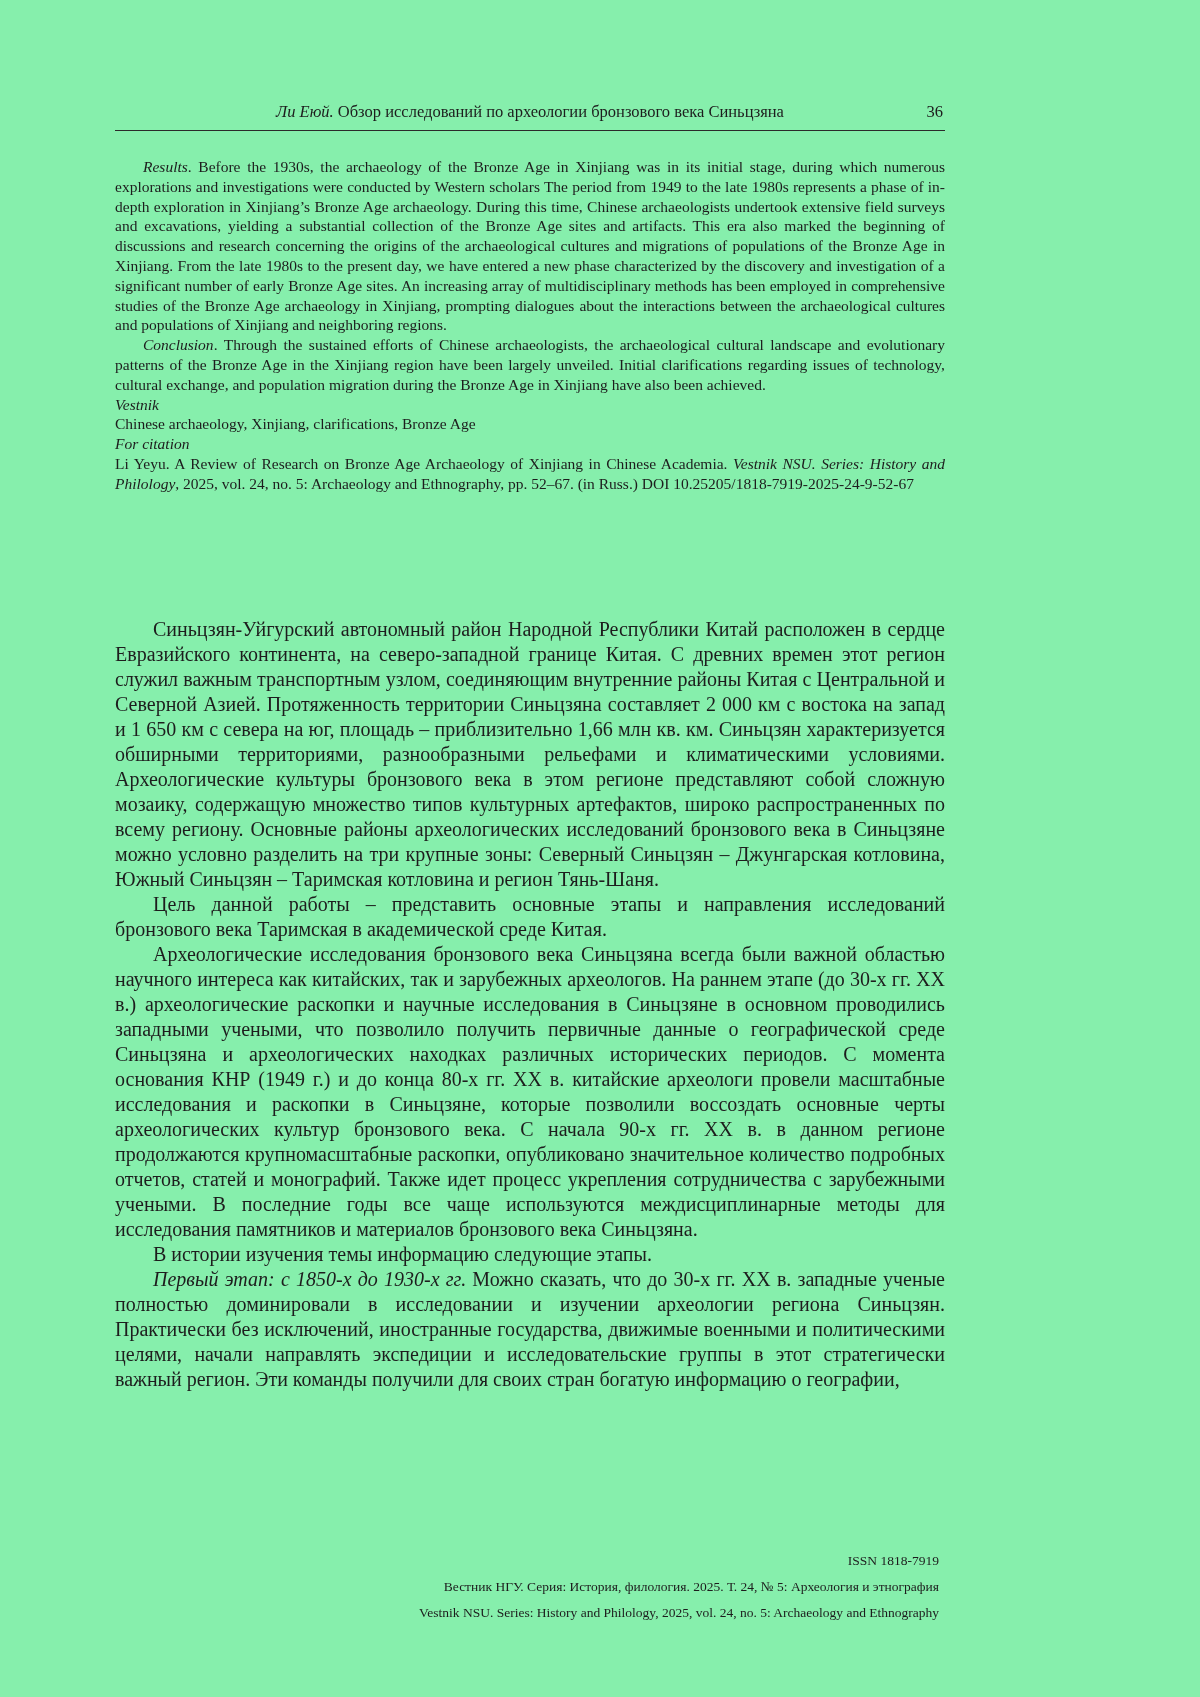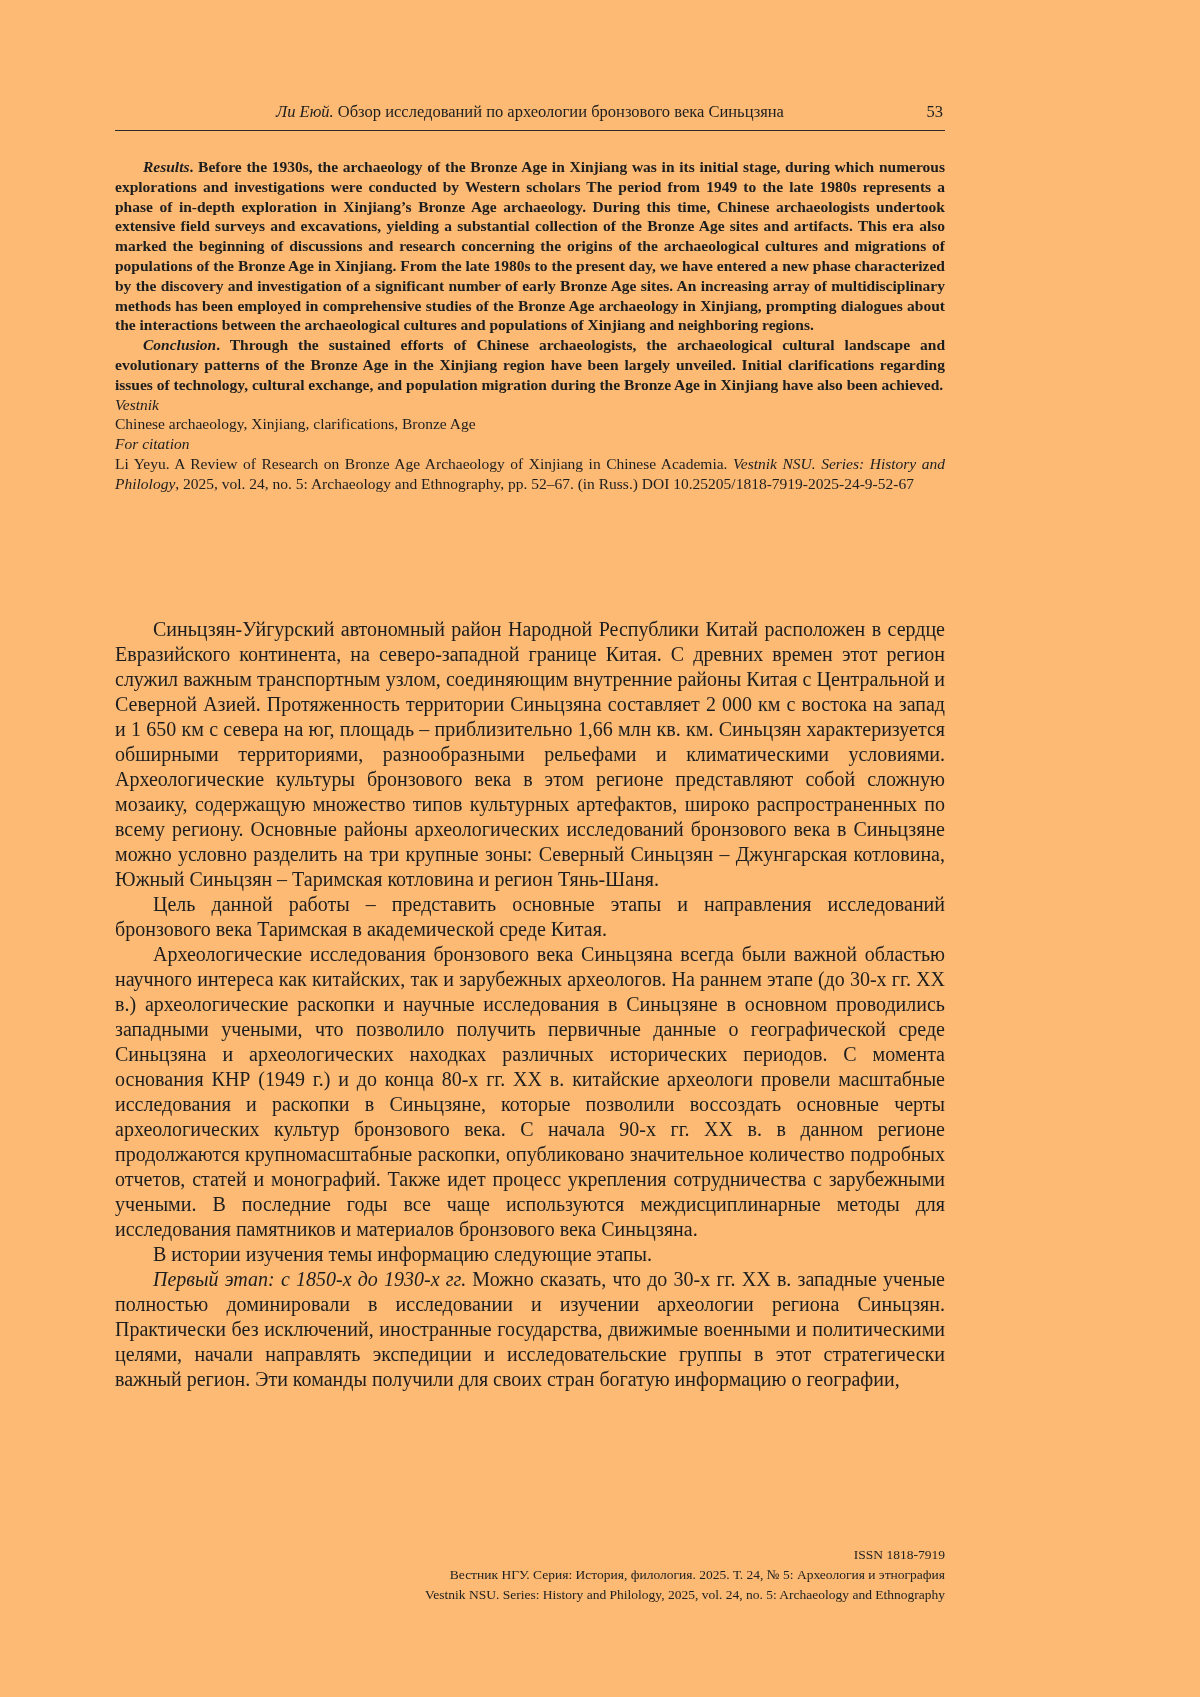--- a/index.html
+++ b/index.html
@@ -1,21 +1,21 @@
 <!DOCTYPE html>
 <html><head>
 <meta charset="utf-8">
 <style>
   html, body { margin: 0; padding: 0; background: #ffffff; }
 
   .page {
     position: relative;
     width: 1200px;
     height: 1697px;
-    background: #fdba74;
+    background: #86efac;
     font-family: "Liberation Serif", serif;
     color: #1d1d1d;
     overflow: hidden;
   }
 
   .content-col {
     position: absolute;
     left: 115px;
     width: 830px;
   }
@@ -31,53 +31,53 @@
   .page-number { position: absolute; right: 2px; top: 0; }
 
   
   .abstract {
     top: 157px;
     font-size: 15.5px;
     line-height: 19.8px;
     text-align: justify;
   }
   .abstract p { margin: 0; }
-  .ab-para { margin-left: 28px; text-indent: 28px; font-weight: bold; }
+  .ab-para { margin-left: 28px; text-indent: 28px; }
   .ab-block { margin-left: 28px; }
   .ab-label { font-style: italic; margin-left: 0; }
 
   
   .body-text {
     top: 617px;
     font-size: 20px;
     line-height: 25px;
     text-align: justify;
   }
   .body-text p { margin: 0; text-indent: 38px; }
 
   
   .footer {
     top: 1545px;
     font-size: 13.5px;
     line-height: 20.2px;
     text-align: right;
   }
-  .footer div { margin: 0; }
+  .footer div { margin: 6px; }
 
   i { font-style: italic; }
 </style>
 </head>
 <body>
 
 <div class="page">
 
   <div class="running-header content-col">
     <div class="header-inner">
       <span><i>Ли Еюй.</i> <span>Обзор исследований по археологии бронзового века Синьцзяна</span></span>
-      <span class="page-number">53</span>
+      <span class="page-number">36</span>
     </div>
   </div>
 
   <div class="abstract content-col">
     <p class="ab-para"><i>Results</i><span>. Before the 1930s, the archaeology of the Bronze Age in Xinjiang was in its initial stage, during which numerous explorations and investigations were conducted by Western scholars The period from 1949 to the late 1980s represents a phase of in-depth exploration in Xinjiang’s Bronze Age archaeology. During this time, Chinese archaeologists undertook extensive field surveys and excavations, yielding a substantial collection of the Bronze Age sites and artifacts. This era also marked the beginning of discussions and research concerning the origins of the archaeological cultures and migrations of populations of the Bronze Age in Xinjiang. From the late 1980s to the present day, we have entered a new phase characterized by the discovery and investigation of a significant number of early Bronze Age sites. An increasing array of multidisciplinary methods has been employed in comprehensive studies of the Bronze Age archaeology in Xinjiang, prompting dialogues about the interactions between the archaeological cultures and populations of Xinjiang and neighboring regions.</span></p>
     <p class="ab-para"><i>Conclusion</i><span>. Through the sustained efforts of Chinese archaeologists, the archaeological cultural landscape and evolutionary patterns of the Bronze Age in the Xinjiang region have been largely unveiled. Initial clarifications regarding issues of technology, cultural exchange, and population migration during the Bronze Age in Xinjiang have also been achieved.</span></p>
     <p class="ab-label">Vestnik</p>
     <p class="ab-block">Chinese archaeology, Xinjiang, clarifications, Bronze Age</p>
     <p class="ab-label">For citation</p>
     <p class="ab-block"><span>Li Yeyu. A Review of Research on Bronze Age Archaeology of Xinjiang in Chinese Academia. </span><i>Vestnik NSU. Series: History and Philology</i><span>, 2025, vol. 24, no. 5: Archaeology and Ethnography, pp. 52–67. (in Russ.) DOI 10.25205/1818-7919-2025-24-9-52-67</span></p>

